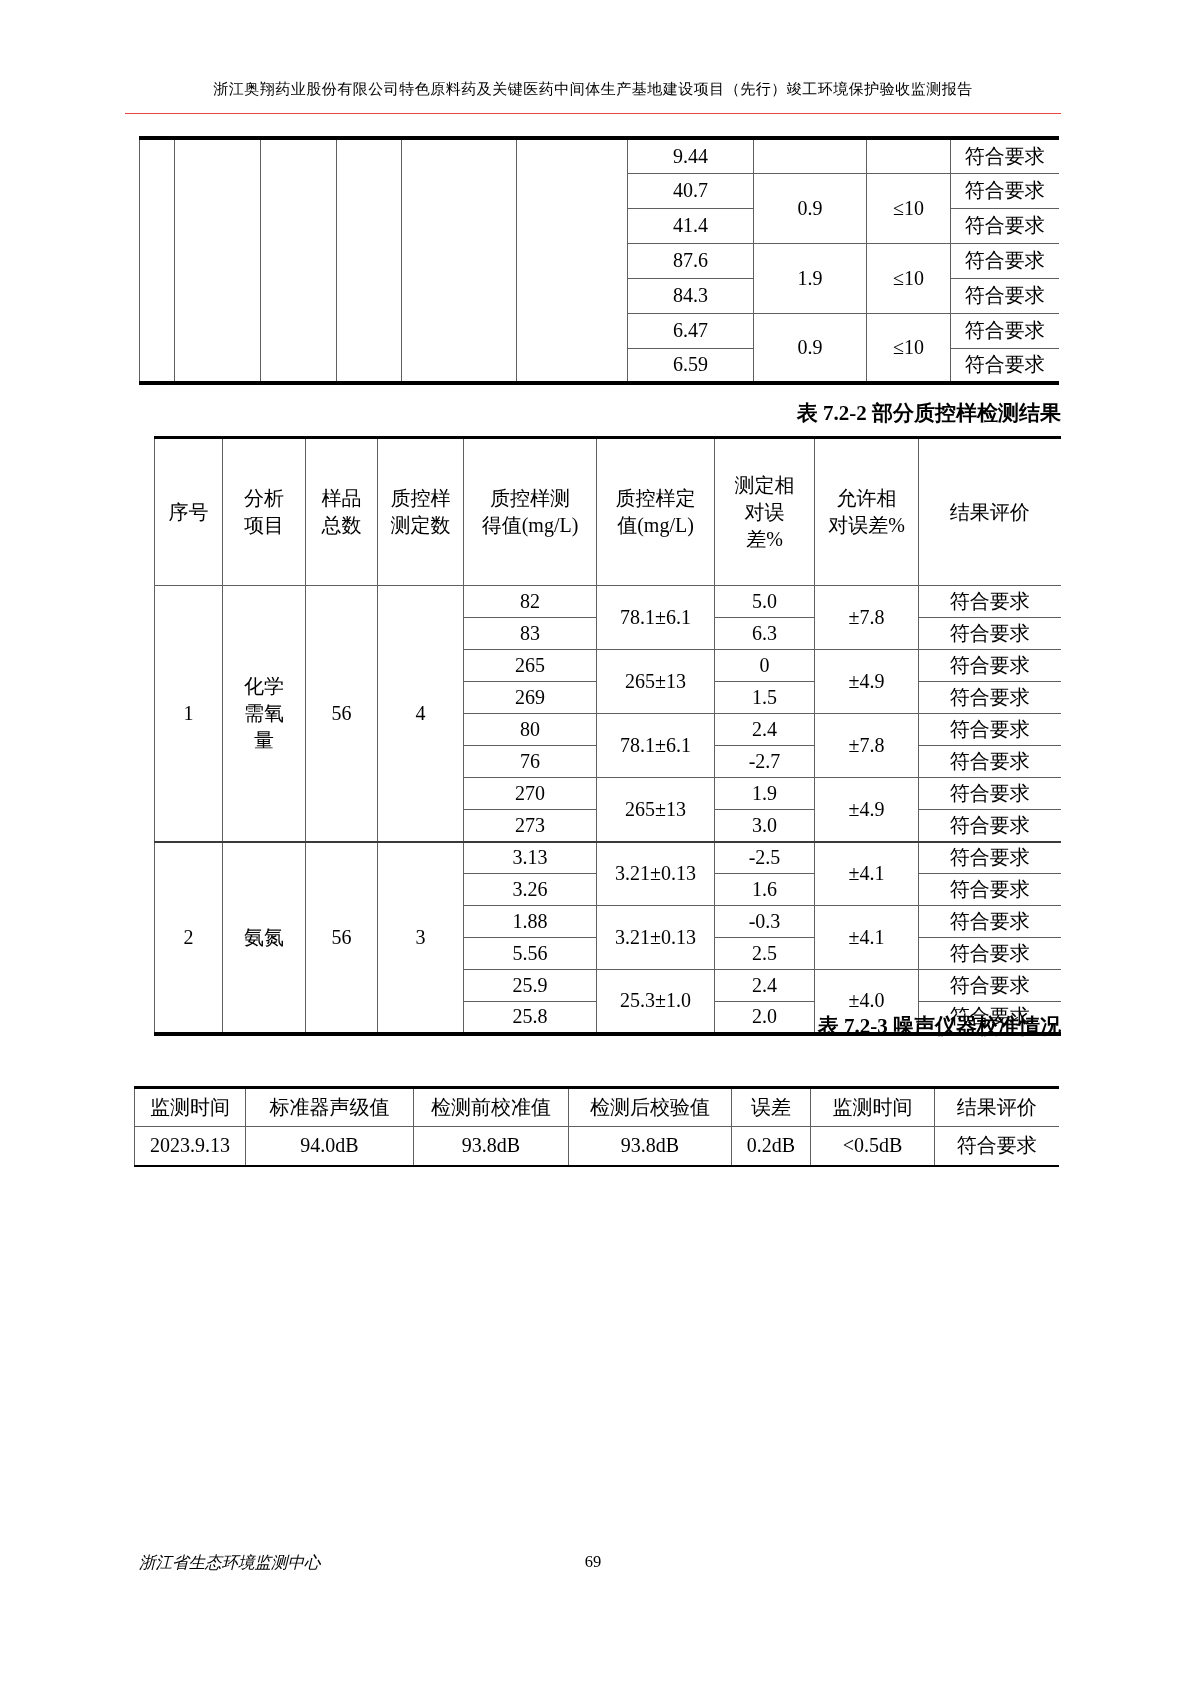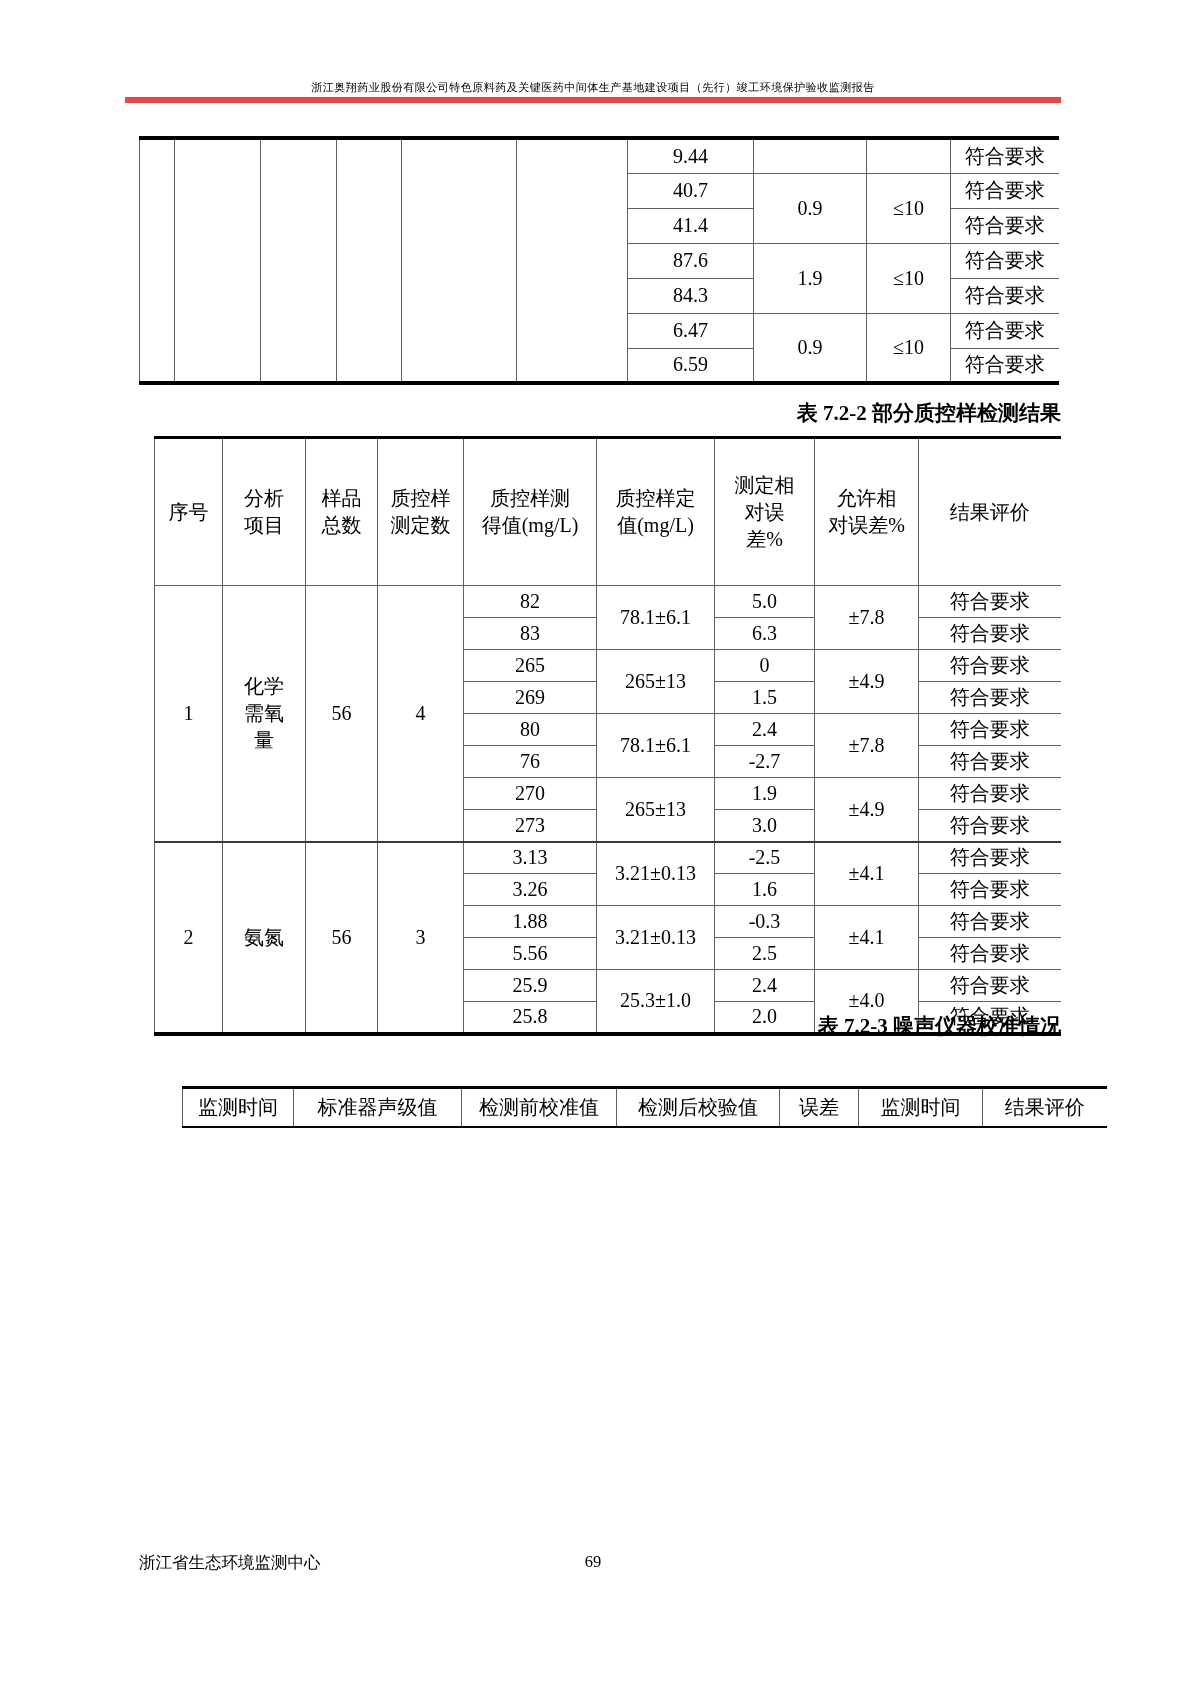--- a/index.html
+++ b/index.html
@@ -4,22 +4,22 @@
 <style>
   * { margin: 0; padding: 0; box-sizing: border-box; }
   html, body { background: #ffffff; }
   body {
     width: 1190px; height: 1683px; position: relative;
     font-family: "Liberation Serif", "DejaVu Serif", serif;
     color: #000;
   }
   .page-header {
     position: absolute; left: 125px; top: 80px; width: 936px;
-    text-align: center; font-size: 11px; letter-spacing: 0.5px;
-    padding-bottom: 2px; border-bottom: 6px solid #ef4444;
+    text-align: center; font-size: 15px; letter-spacing: 0.5px;
+    padding-bottom: 14px; border-bottom: 1px solid #ef4444;
   }
   table { border-collapse: collapse; table-layout: fixed; }
   td, th {
     border: 1px solid #606060;
     text-align: center; vertical-align: middle;
     font-weight: normal; font-size: 20px; padding: 0 3px;
     overflow: hidden;
   }
   td:last-child, th:last-child { border-right: none; }
   .pre { white-space: pre-line; margin-left: 20px; }
@@ -43,29 +43,29 @@
     position: absolute; left: 154px; top: 436px; width: 906px;
     border-top: 3px solid #000; border-bottom: 4px solid #000;
   }
   .t2 th { height: 148px; white-space: pre-line; }
   .t2 td { height: 32px; }
   .t2 tr.group-start td { border-top: 2px solid #3a3a3a; }
 
   
   .t3 {
     position: absolute; left: 134px; top: 1086px; width: 924px;
-    border-top: 3px solid #000; border-bottom: 2px solid #000; margin-left: 48px;
+    border-top: 3px solid #000; border-bottom: 2px solid #000;
   }
   .t3 th, .t3 td { height: 39px; }
 
   .page-footer {
     position: absolute; left: 125px; top: 1552px; width: 936px;
     font-size: 16.5px;
   }
-  .page-footer .org { position: absolute; left: 14px; top: 0; }
+  .page-footer .org { position: absolute; left: 14px; top: 0; font-style: italic; }
   .page-footer .pg { position: absolute; left: 0; right: 0; text-align: center; }
 </style>
 </head>
 <body>
 
 <div class="page-header">浙江奥翔药业股份有限公司特色原料药及关键医药中间体生产基地建设项目（先行）竣工环境保护验收监测报告</div>
 
 <table class="t1">
   <colgroup>
     <col style="width:35px">
@@ -273,19 +273,28 @@
   <tbody>
       <tr>
     <th>监测时间</th>
     <th>标准器声级值</th>
     <th>检测前校准值</th>
     <th>检测后校验值</th>
     <th>误差</th>
     <th>监测时间</th>
     <th>结果评价</th>
   </tr>
+  <tr>
+    <td>2023.9.13</td>
+    <td>94.0dB</td>
+    <td>93.8dB</td>
+    <td>93.8dB</td>
+    <td>0.2dB</td>
+    <td>&lt;0.5dB</td>
+    <td>符合要求</td>
+  </tr>
 </tbody>
   </table>
 
 <div class="page-footer">
   <span class="org">浙江省生态环境监测中心</span>
   <span class="pg">69</span>
 </div>
 
 </body></html>

